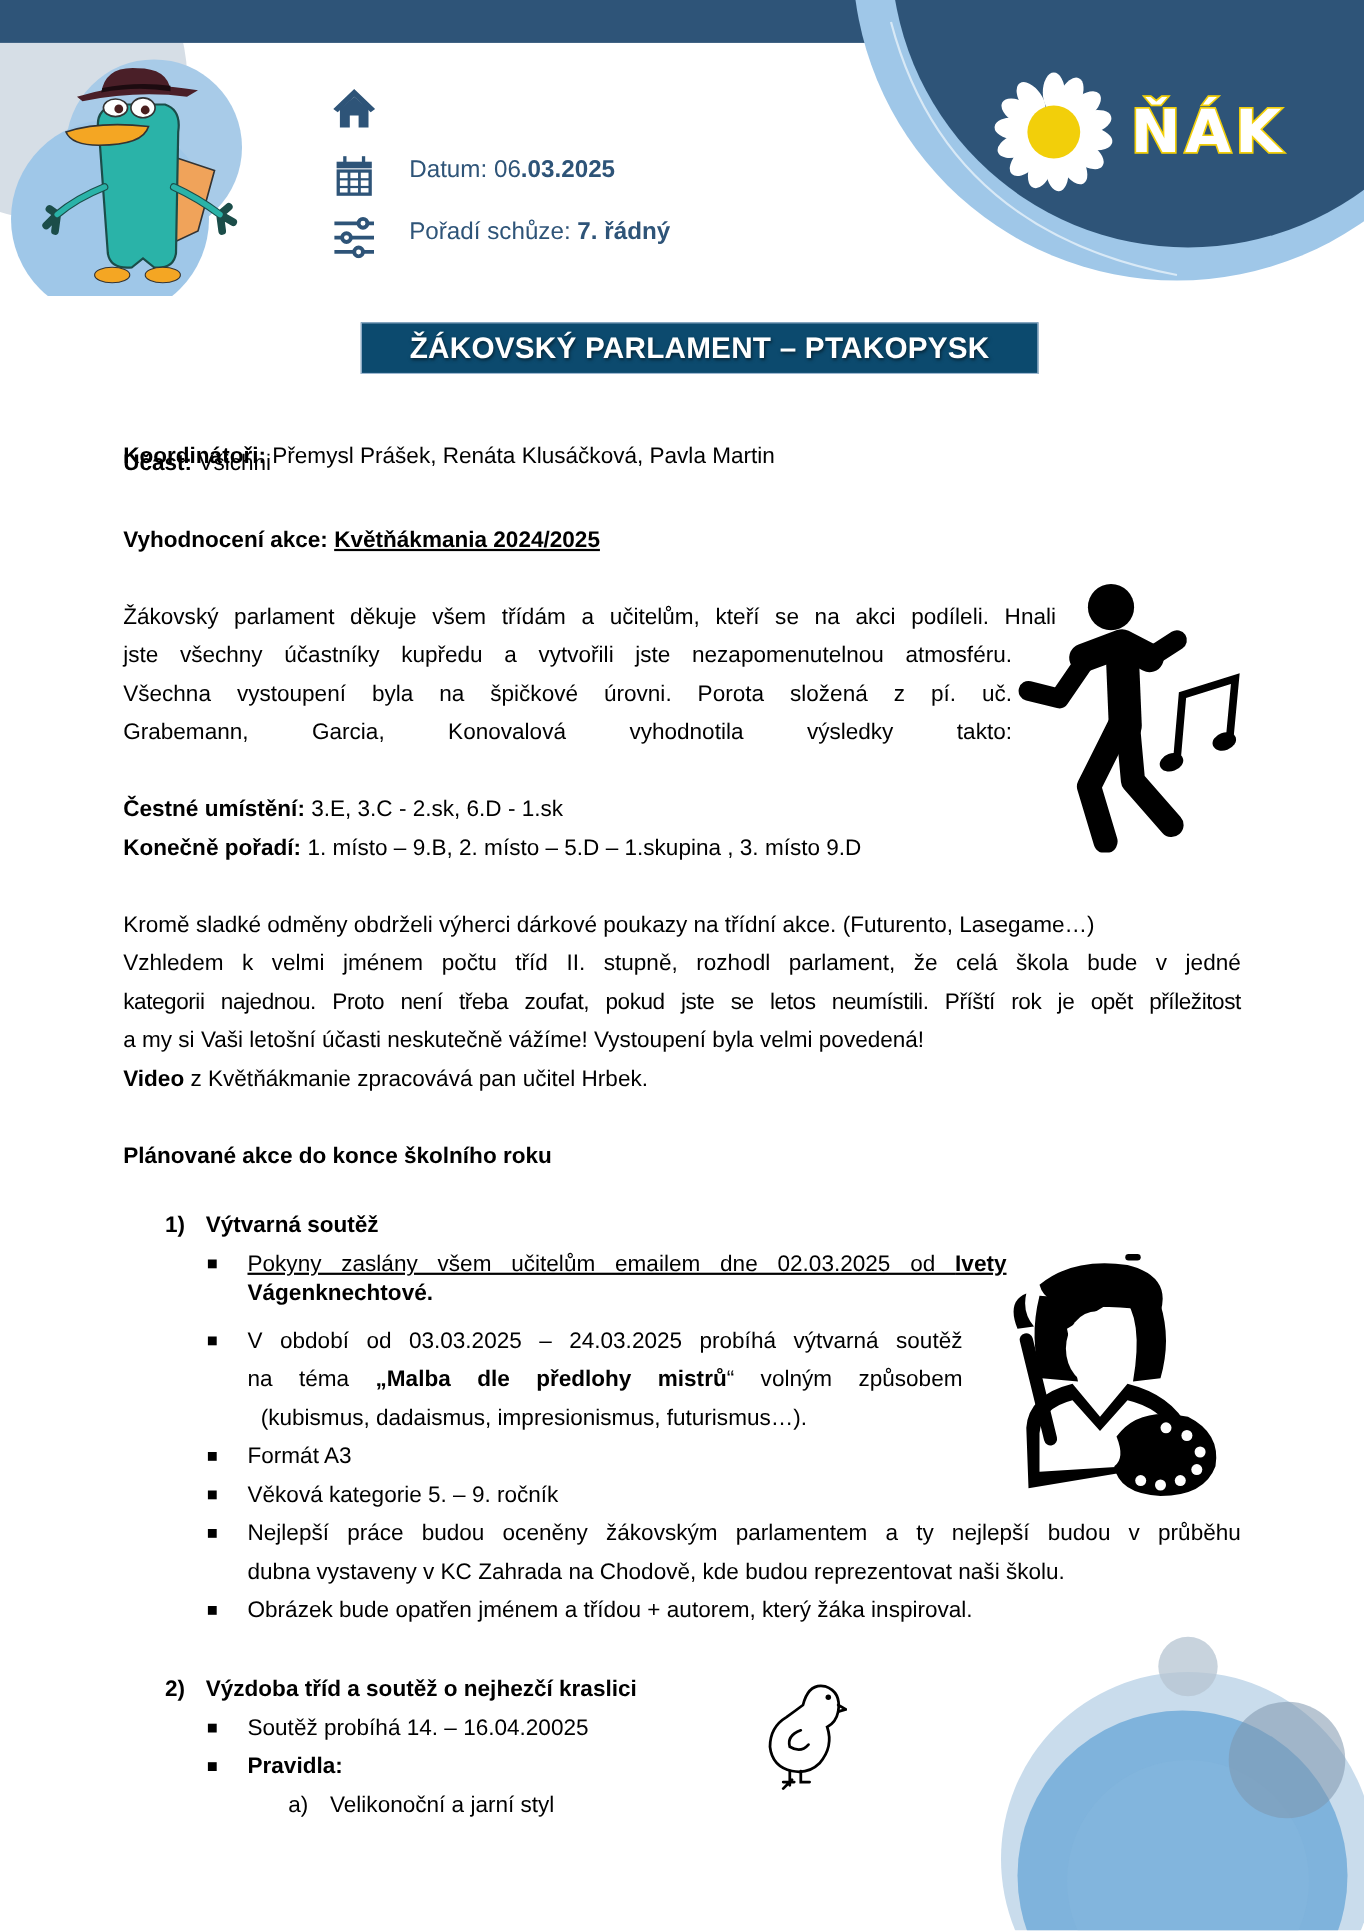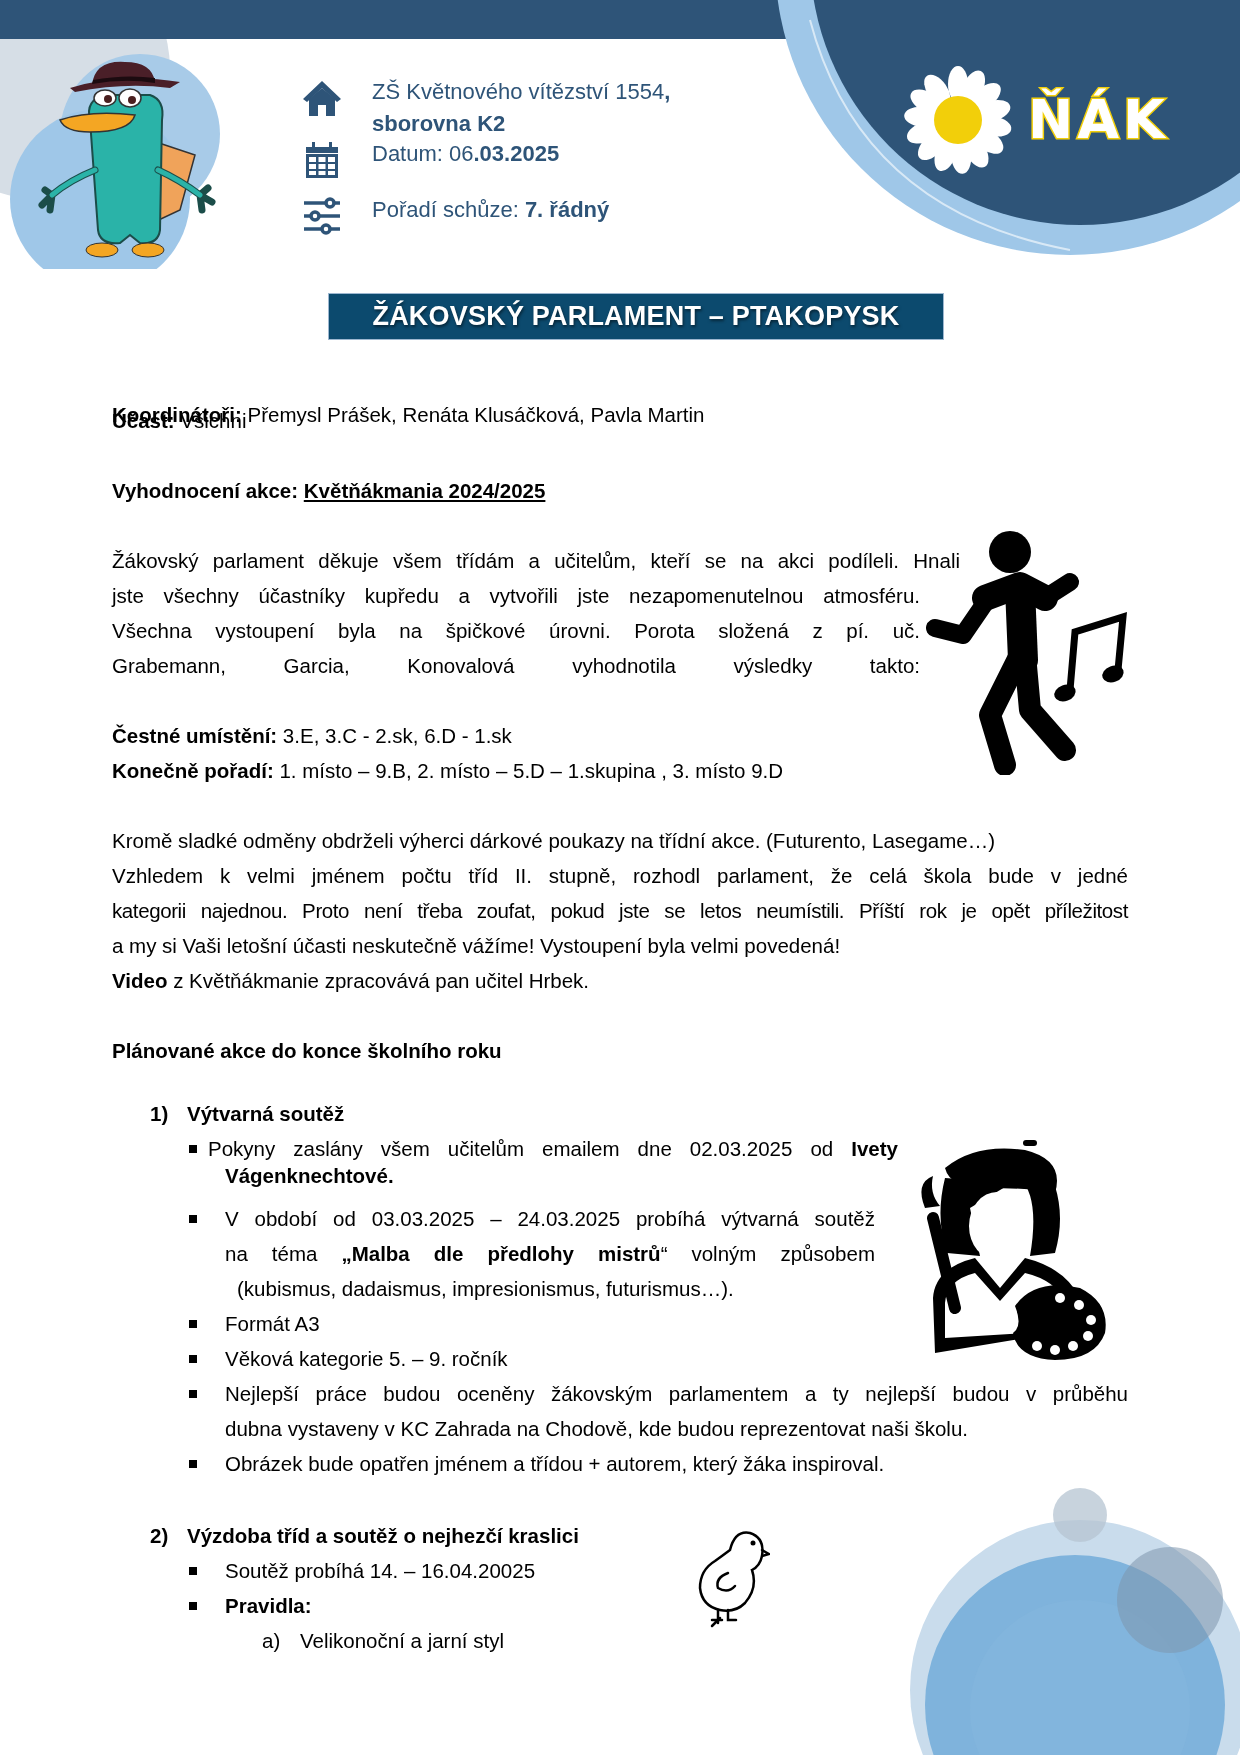--- a/index.html
+++ b/index.html
@@ -108,24 +108,20 @@
 </svg>
 
 <div class="info">
   <div class="info-row" style="top:0;">
     <div class="info-icon">
       <svg width="42" height="38" viewBox="0 0 42 38">
         <path d="M21 2 L40 20 L36 23 L21 9 L6 23 L2 20 Z" fill="#2e5478"></path>
         <path d="M8 20 L21 9 L34 20 L34 37 L25 37 L25 26 L17 26 L17 37 L8 37 Z" fill="#2e5478"></path>
       </svg>
     </div>
-    <div class="info-text">
-      <span>ZŠ Květnového vítězství 1554</span><b>,</b><br>
-      <b>sborovna K2</b>
-    </div>
   </div>
   <div class="info-row" style="top:62px;">
     <div class="info-icon">
       <svg width="36" height="38" viewBox="0 0 36 38">
         <rect x="2" y="6" width="32" height="6" fill="#2e5478"></rect>
         <rect x="8" y="1" width="3" height="9" fill="#2e5478"></rect>
         <rect x="25" y="1" width="3" height="9" fill="#2e5478"></rect>
         <rect x="2" y="13" width="32" height="24" fill="#2e5478"></rect>
         <g fill="#fff">
           <rect x="5" y="16" width="7" height="5"></rect>
@@ -198,21 +194,21 @@
   <div class="line" style="top:595px;">
     <span class="b">Video</span><span> z Květňákmanie zpracovává pan učitel Hrbek.</span>
   </div>
 
   <div class="line b" style="top:665px;">Plánované akce do konce školního roku</div>
 
   <div class="line b" style="top:728px; left:38px;">1)</div>
   <div class="line b" style="top:728px; left:75px;">Výtvarná soutěž</div>
 
   <div class="bullet" style="top:777px; left:77px;"></div>
-  <div class="line justify" style="top:763px; left:96px; width:690px;">
+  <div class="line justify" style="top:763px; left:113px; width:690px;text-decoration:underline;">
     <span>Pokyny zaslány všem učitelům emailem dne 02.03.2025 od </span><span class="b">Ivety</span>
   </div>
   <div class="line b" style="top:790px; left:113px;">Vágenknechtové.</div>
 
   <div class="bullet" style="top:847px; left:77px;"></div>
   <div class="line justify" style="top:833px; left:113px; width:650px;">V období od 03.03.2025 – 24.03.2025 probíhá výtvarná soutěž</div>
   <div class="line justify" style="top:868px; left:113px; width:650px;">
     <span>na téma </span> <span class="b">„Malba dle předlohy mistrů</span><span>“ volným způsobem</span>
   </div>
   <div class="line" style="top:903px; left:125px;text-align:center;">(kubismus, dadaismus, impresionismus, futurismus…).</div>

